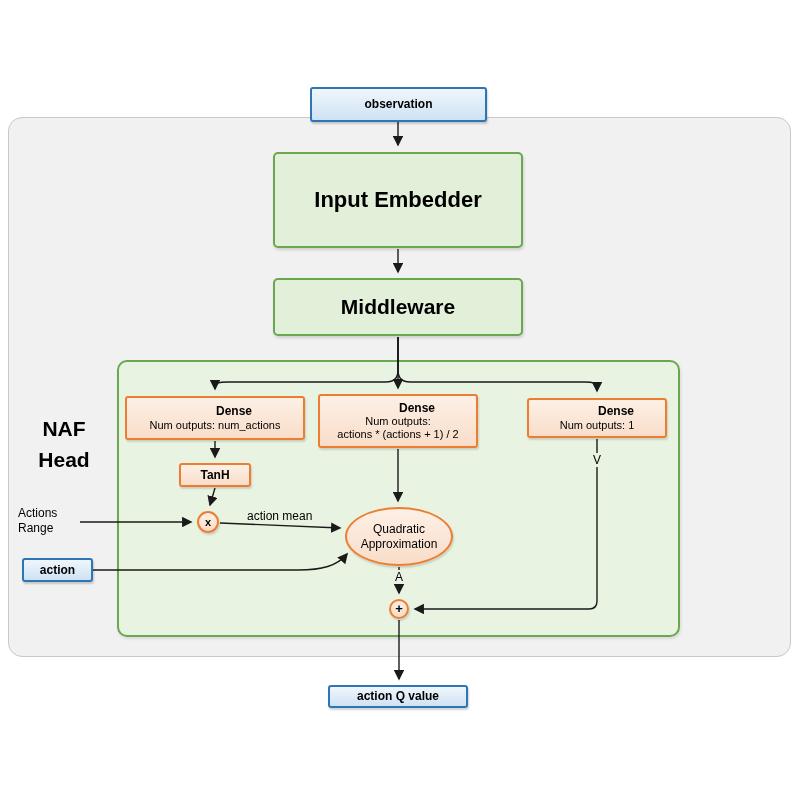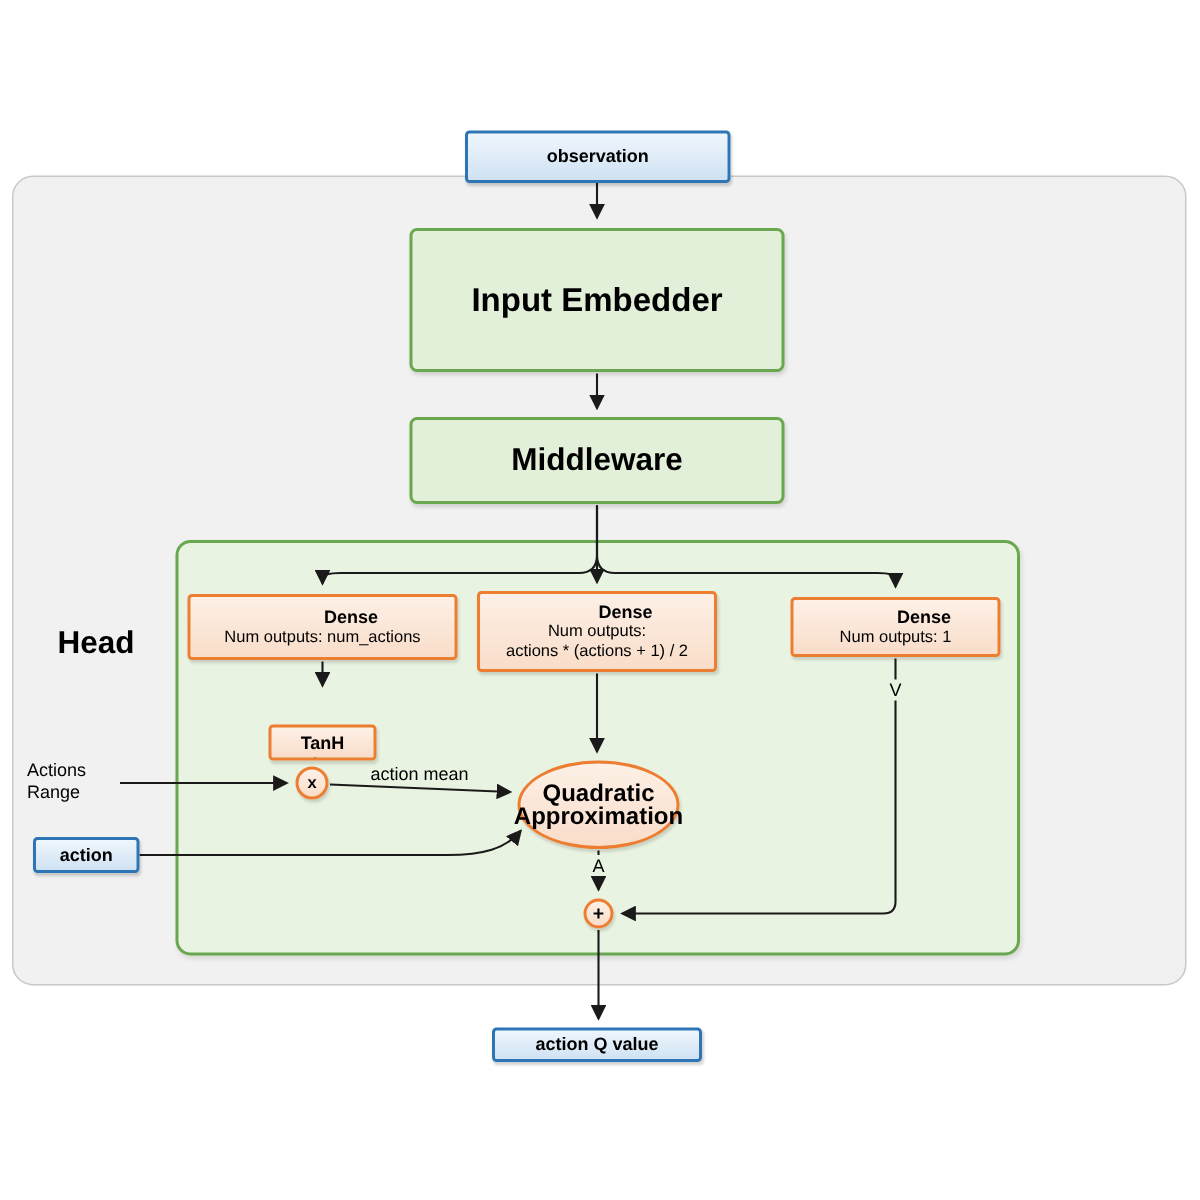--- a/index.html
+++ b/index.html
@@ -55,29 +55,29 @@
   .middleware { left:273px; top:278px; width:250px; height:58px; font-size:21px; }
   .qvalue     { left:328px; top:685px; width:140px; height:23px;text-align:center; }
   .actionbox  { left:22px;  top:558px; width:71px;  height:24px; }
 
   .dense-a { left:125px; top:396px; width:180px; height:44px; }
   .dense-l { left:318px; top:394px; width:160px; height:54px; }
   .dense-v { left:527px; top:398px; width:140px; height:40px; }
   .orange .title { font-weight:bold; font-size:12px;padding-left:38px; }
   .orange .sub   { font-size:11px; }
 
-  .tanh { left:179px; top:463px; width:72px; height:24px; font-weight:bold; font-size:12px;margin-top:20px; }
+  .tanh { left:179px; top:463px; width:72px; height:24px; font-weight:bold; font-size:12px; }
 
   .circle { border-radius:50%; font-weight:bold; }
   .mult { left:197px; top:511px; width:22px; height:22px; font-size:11px; }
   .plus { left:389px; top:599px; width:20px; height:20px; font-size:13px; }
 
   .ellipse {
     left:345px; top:507px; width:108px; height:59px;
-    border-radius:50%; font-weight:bold; font-size:16px; line-height:15px;
+    border-radius:50%; font-weight:normal; font-size:12px; line-height:15px;
   }
 
   .txt { position:absolute; z-index:10; }
   .naf-label { left:22px; top:413px; width:84px; font-size:21px; font-weight:bold; line-height:31px; text-align:center; }
   .actions-range { left:18px; top:506px; width:64px; font-size:12px; line-height:15px; }
   .action-mean { left:247px; top:509px; font-size:12px; }
   .a-label { left:391px; top:570px; width:16px; text-align:center; font-size:12px; background:var(--naf-fill,#e9f3e2); }
   .v-label { left:589px; top:453px; width:16px; text-align:center; font-size:12px; background:var(--naf-fill,#e9f3e2); }
   .block { display:block; }
 </style>
@@ -119,20 +119,21 @@
 
   <div class="node green embedder">
     <span>Input Embedder</span>
   </div>
 
   <div class="node green middleware">
     <span>Middleware</span>
   </div>
 
   <div class="txt naf-label">
+    <span class="block">NAF</span>
     <span class="block">Head</span>
   </div>
 
   <div class="node orange dense-a">
     <span class="title">Dense</span>
     <span class="sub">Num outputs: num_actions</span>
   </div>
 
   <div class="node orange dense-l">
     <span class="title">Dense</span>

